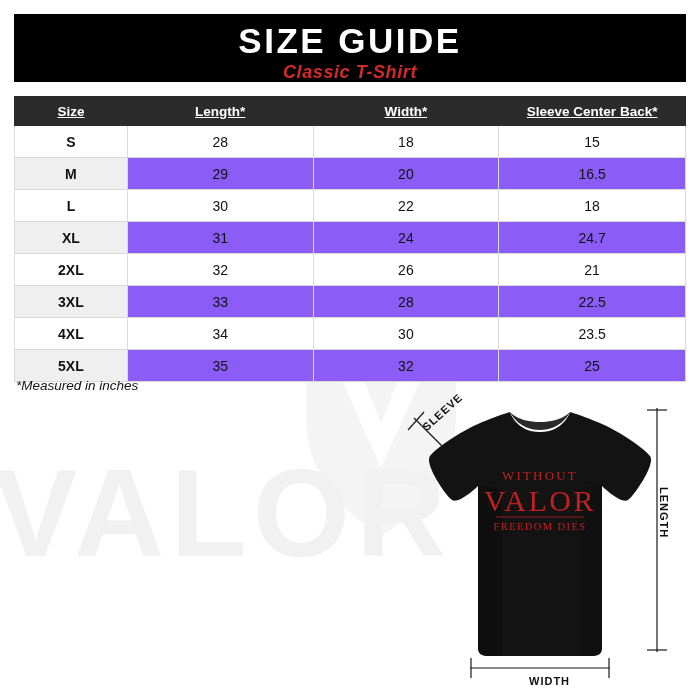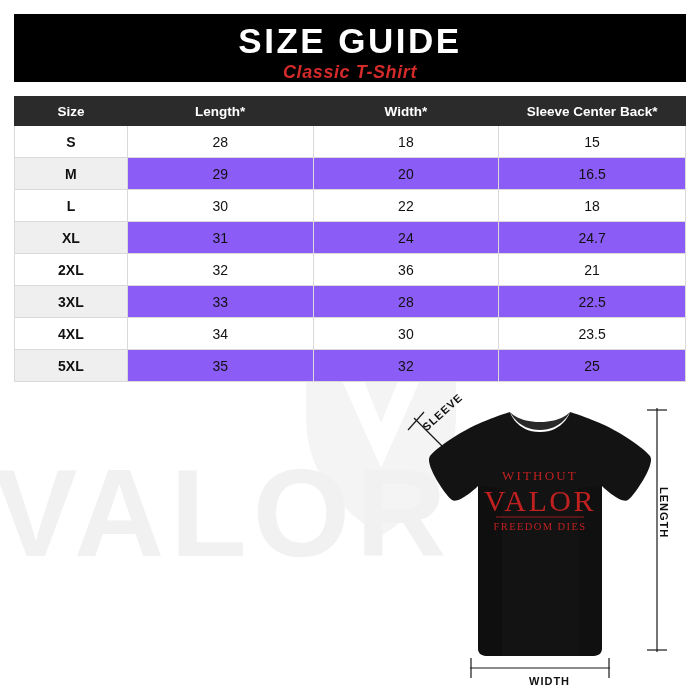--- a/index.html
+++ b/index.html
@@ -87,20 +87,21 @@
     z-index: 2;
     background: #ffffff;
   }
   table.size-table th {
     background: #2b2b2b;
     color: #ffffff;
     font-size: 13.5px;
     font-weight: bold;
     height: 26px;
     border: 1px solid #2b2b2b;
+    text-decoration: underline;
   }
   table.size-table td {
     font-size: 14px;
     color: #111111;
     height: 29px;
     text-align: center;
     border: 1px solid #d9d9d9;
   }
   table.size-table td.size-col {
     font-weight: bold;
@@ -224,21 +225,21 @@
     </tr>
     <tr class="alt">
       <td class="size-col">XL</td>
       <td>31</td>
       <td>24</td>
       <td>24.7</td>
     </tr>
     <tr>
       <td class="size-col">2XL</td>
       <td>32</td>
-      <td>36</td>
+      <td>26</td>
       <td>21</td>
     </tr>
     <tr class="alt">
       <td class="size-col">3XL</td>
       <td>33</td>
       <td>28</td>
       <td>22.5</td>
     </tr>
     <tr>
       <td class="size-col">4XL</td>
@@ -249,20 +250,21 @@
     <tr class="alt">
       <td class="size-col">5XL</td>
       <td>35</td>
       <td>32</td>
       <td>25</td>
     </tr>
   </tbody>
 </table>
 
 <div class="notes">
+  <div class="note">*Measured in inches</div>
 </div>
 
 <div class="shirt-area">
   <svg viewBox="0 0 290 320" width="290" height="320">
 
     <g stroke="#1a1a1a" stroke-width="1.2" fill="none">
 
       <line x1="14" y1="48" x2="56" y2="90"></line>
       <line x1="8" y1="60" x2="24" y2="42"></line>
       <line x1="46" y1="98" x2="62" y2="80"></line>

